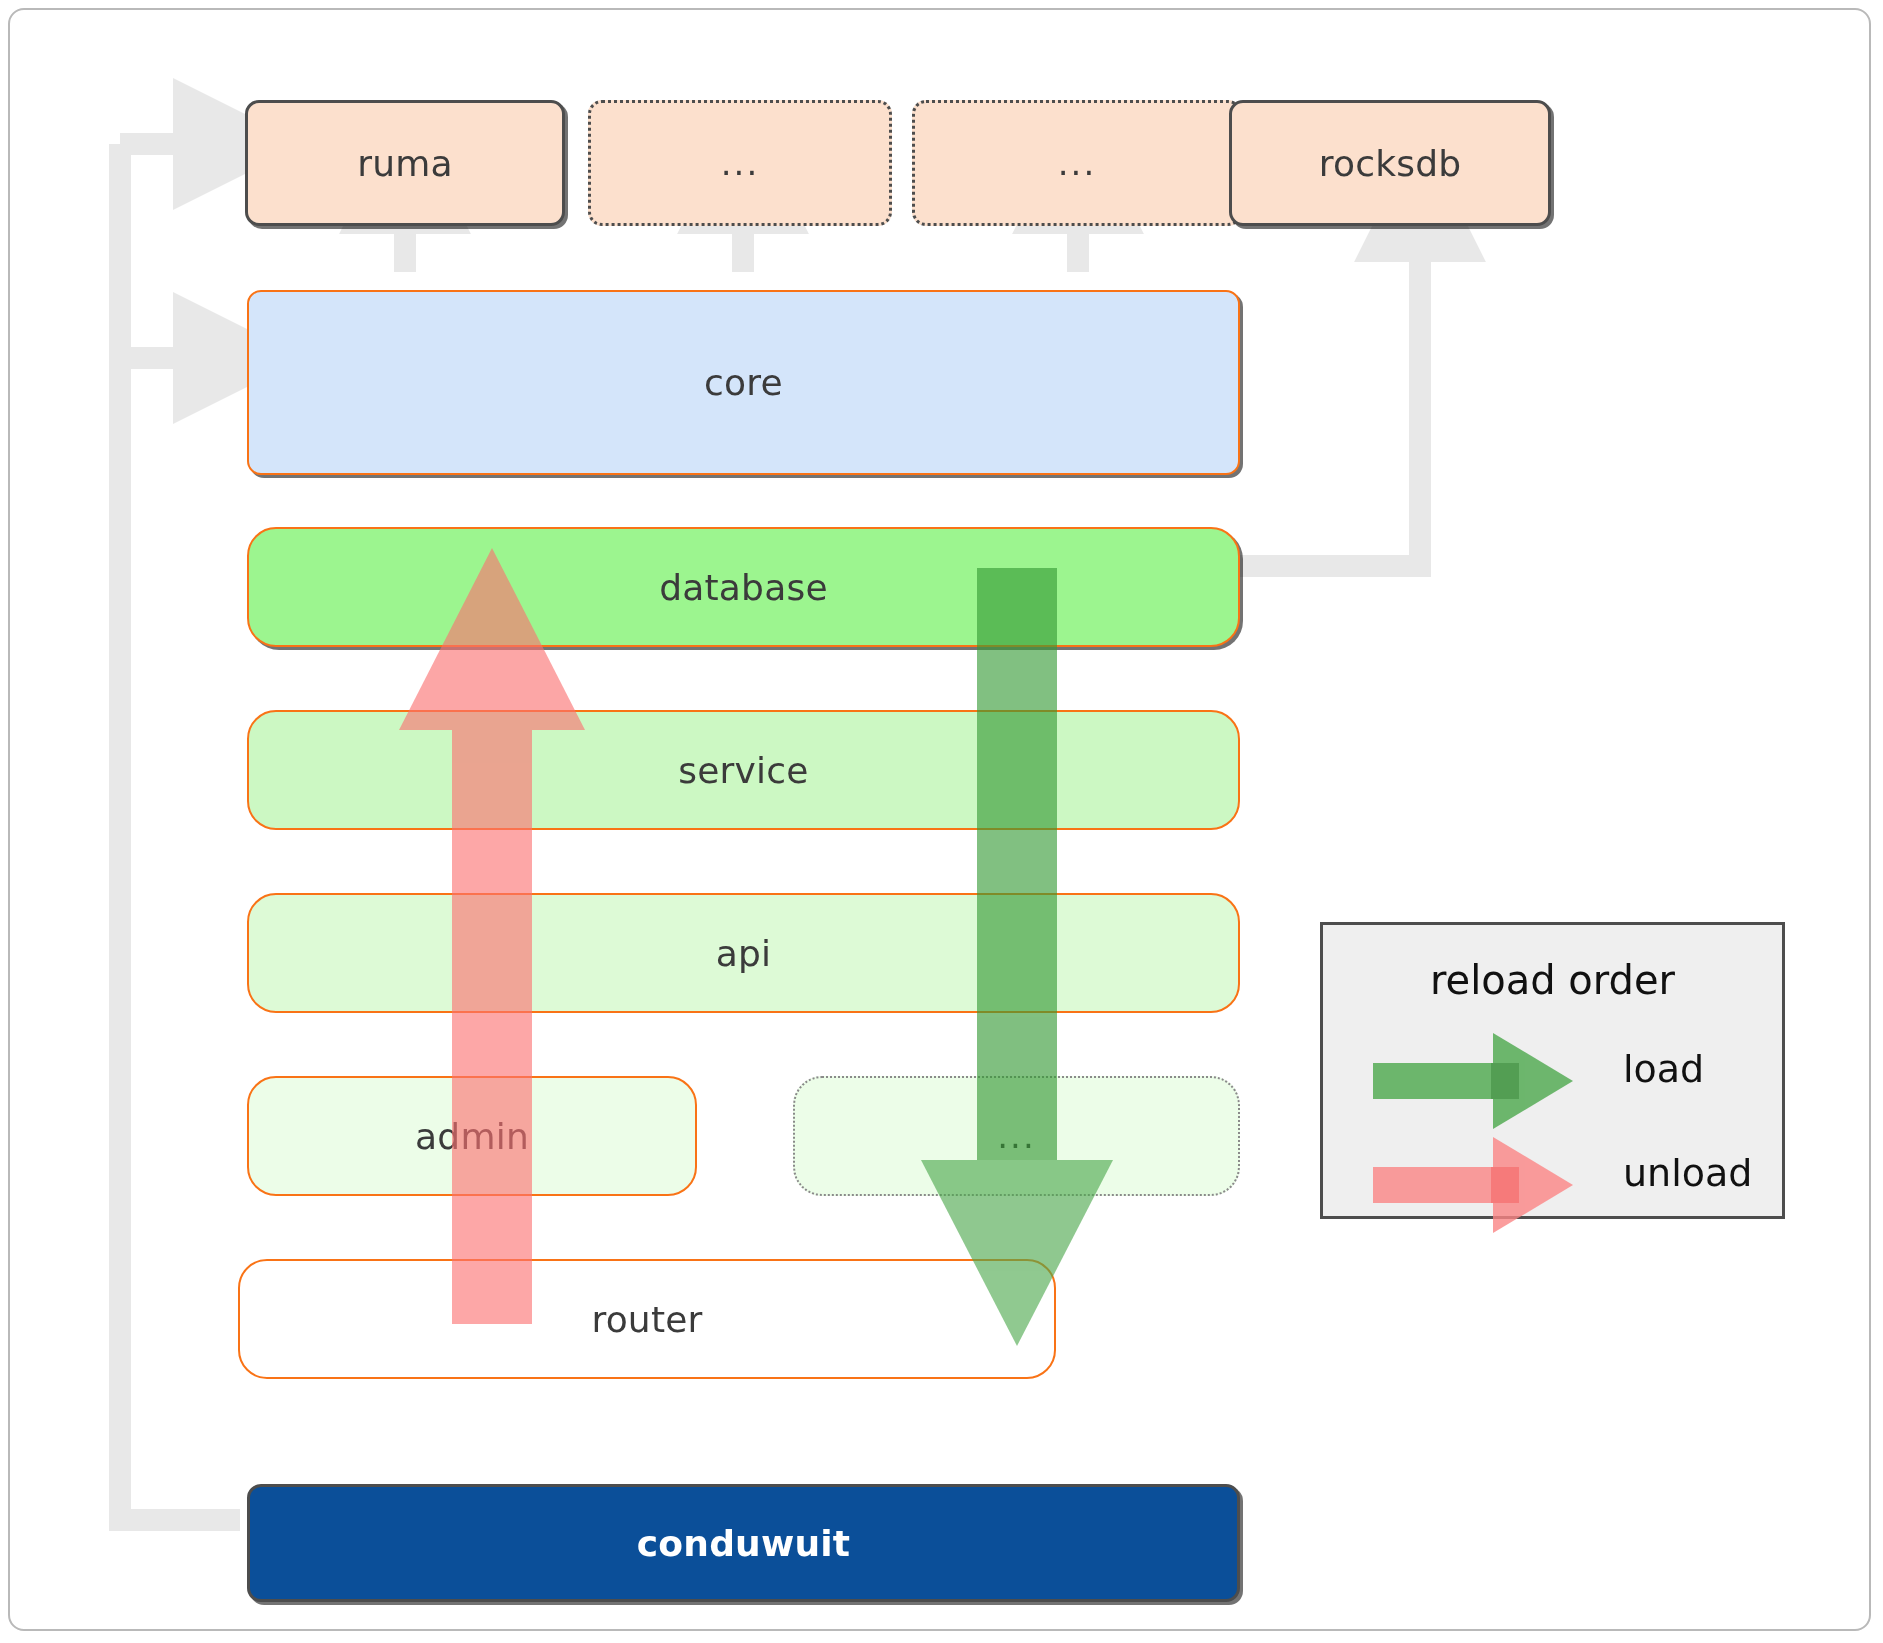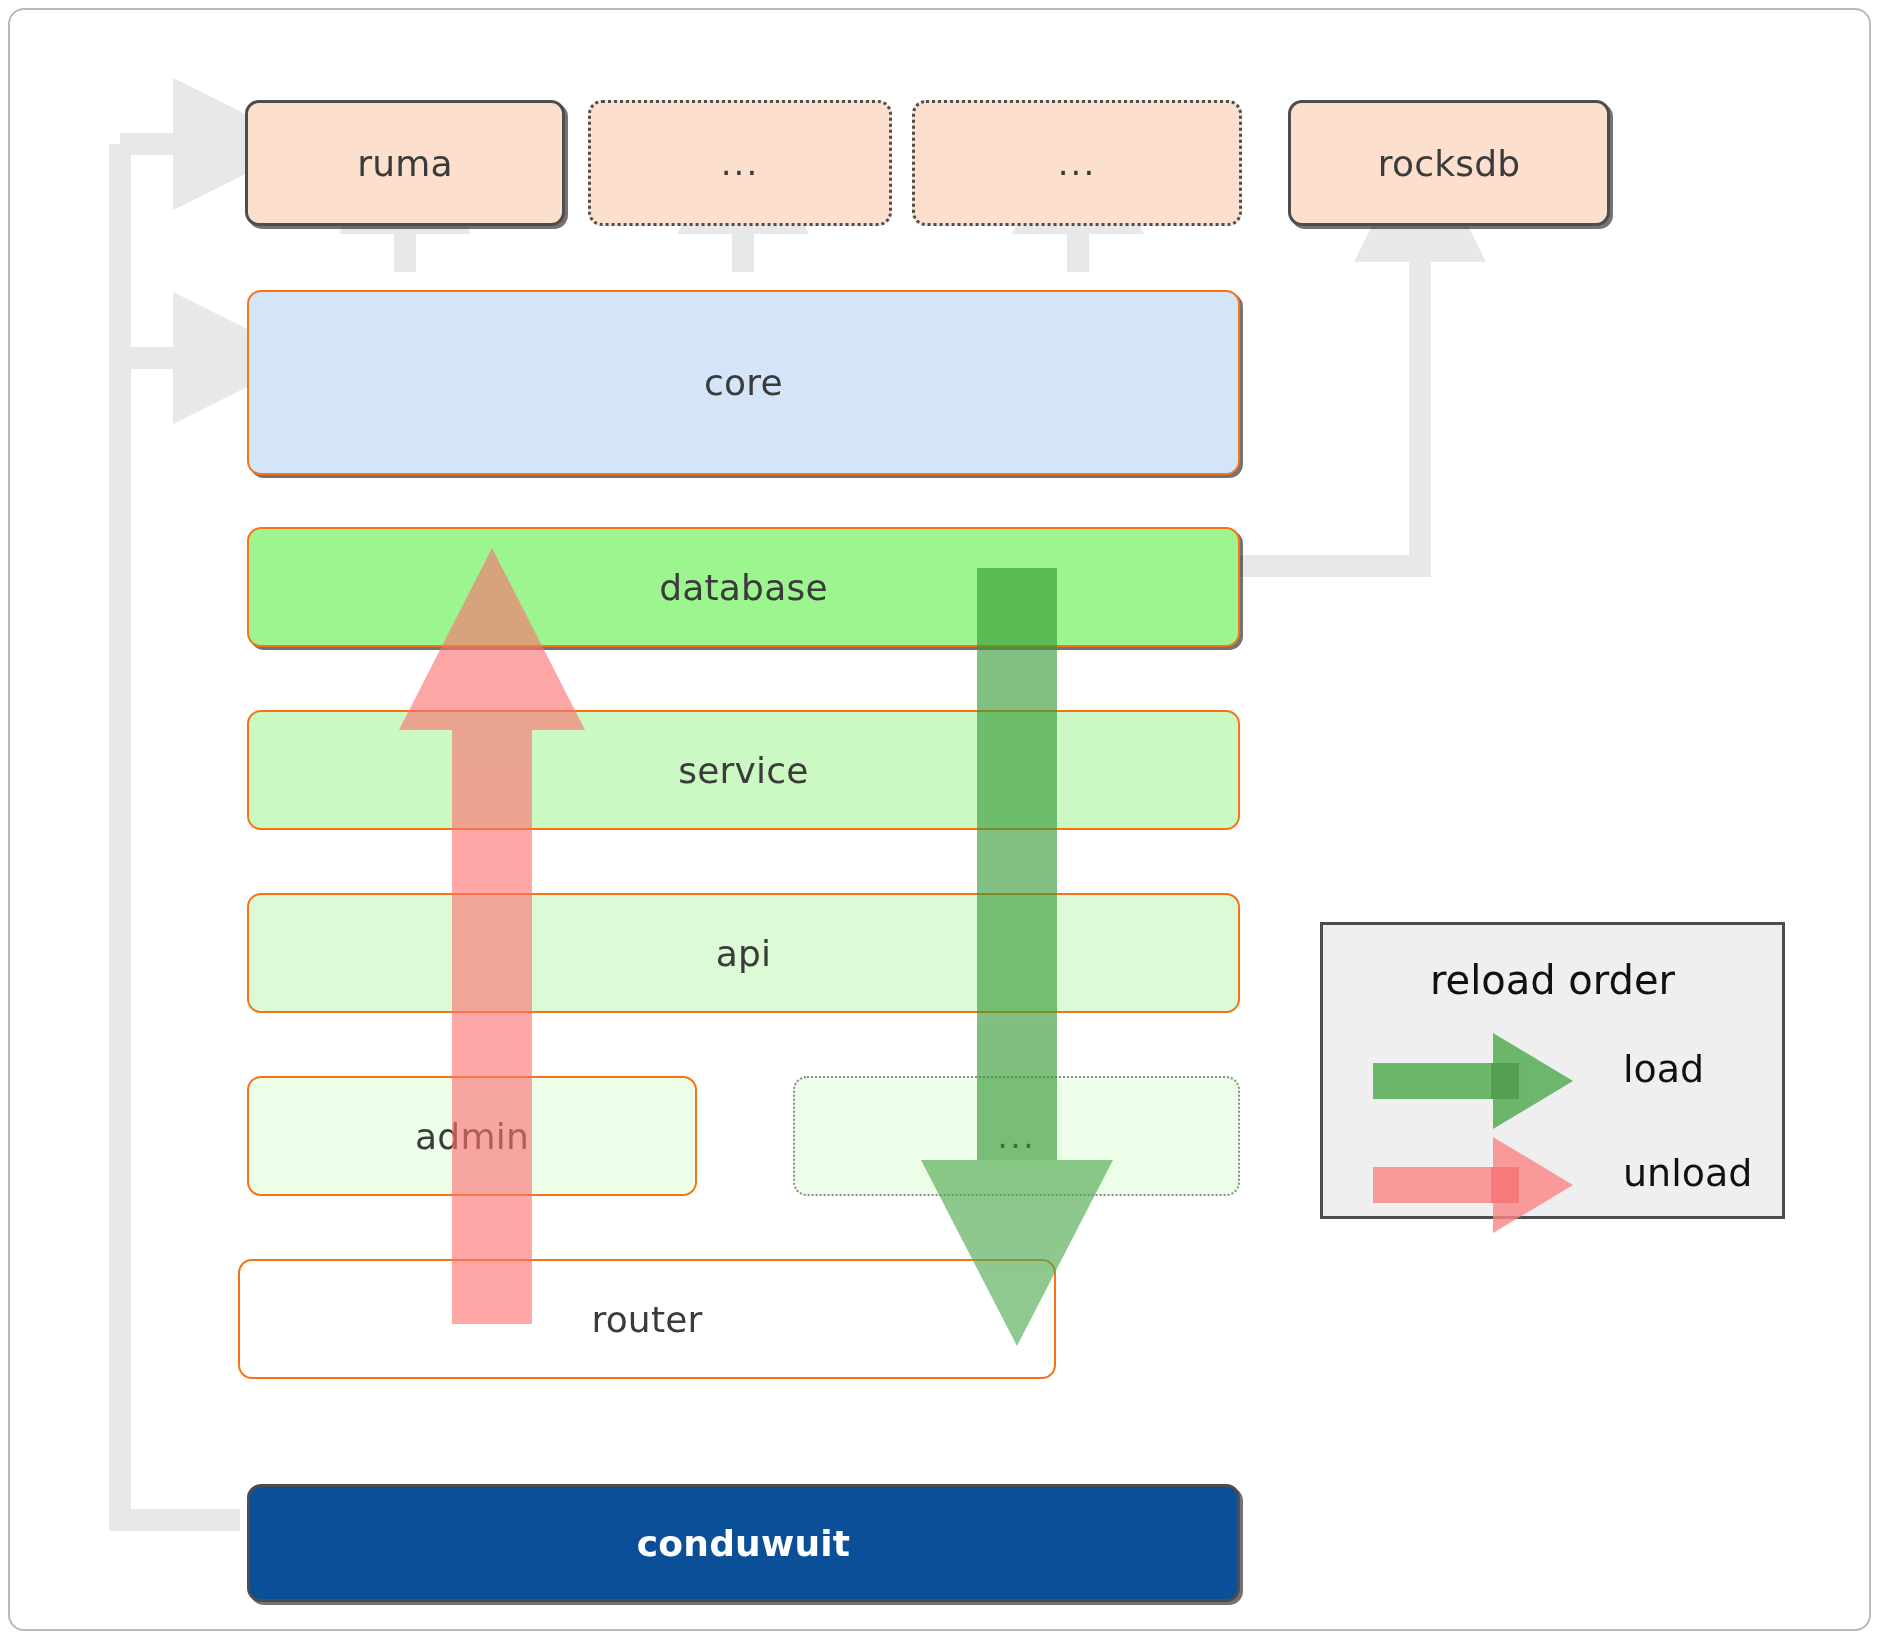--- a/index.html
+++ b/index.html
@@ -49,21 +49,21 @@
   .node.g2 { background: #ccf8c3; }
   .node.g3 { background: #ddfad6; }
   .node.g4 { background: #ecfde8; }
   .node.white { background: #ffffff; }
   .node .dots { letter-spacing: 2px; font-size: 34px; line-height: 0.6; }
 
   #wires, #flows { position:absolute; left:0; top:0; width:1883px; height:1643px; pointer-events:none; }
   #wires { z-index: 1; }
   #flows { z-index: 5; }
   .node { z-index: 3; margin-top: 22px; }
-  .node.white, .node.g4, .node.g3, .node.g2, .node.g1 { z-index: 3; }
+  .node.white, .node.g4, .node.g3, .node.g2, .node.g1 { z-index: 3; border-radius: 29px; }
 
   .legend {
     position: absolute;
     left: 1320px;
     top: 922px;
     width: 465px;
     height: 297px;
     background: #efefef;
     border: 3px solid #4d4d4d;
     box-sizing: border-box;
@@ -127,21 +127,21 @@
   </div>
 
   <div class="node peach dotted-dark" style="left:588px; top:78px; width:304px; height:126px;">
     <span class="dots">...</span>
   </div>
 
   <div class="node peach dotted-dark" style="left:912px; top:78px; width:330px; height:126px;">
     <span class="dots">...</span>
   </div>
 
-  <div class="node peach solid shadow" style="left:1288px; top:78px; width:322px; height:126px;">
+  <div class="node peach solid shadow" style="left:1229px; top:78px; width:322px; height:126px;">
     <span>rocksdb</span>
   </div>
 
   <div class="node blue thingrey shadow" style="left:247px; top:268px; width:993px; height:185px;">
     <span>core</span>
   </div>
 
   <div class="node g1 thingrey shadow" style="left:247px; top:505px; width:993px; height:120px;">
     <span>database</span>
   </div>

